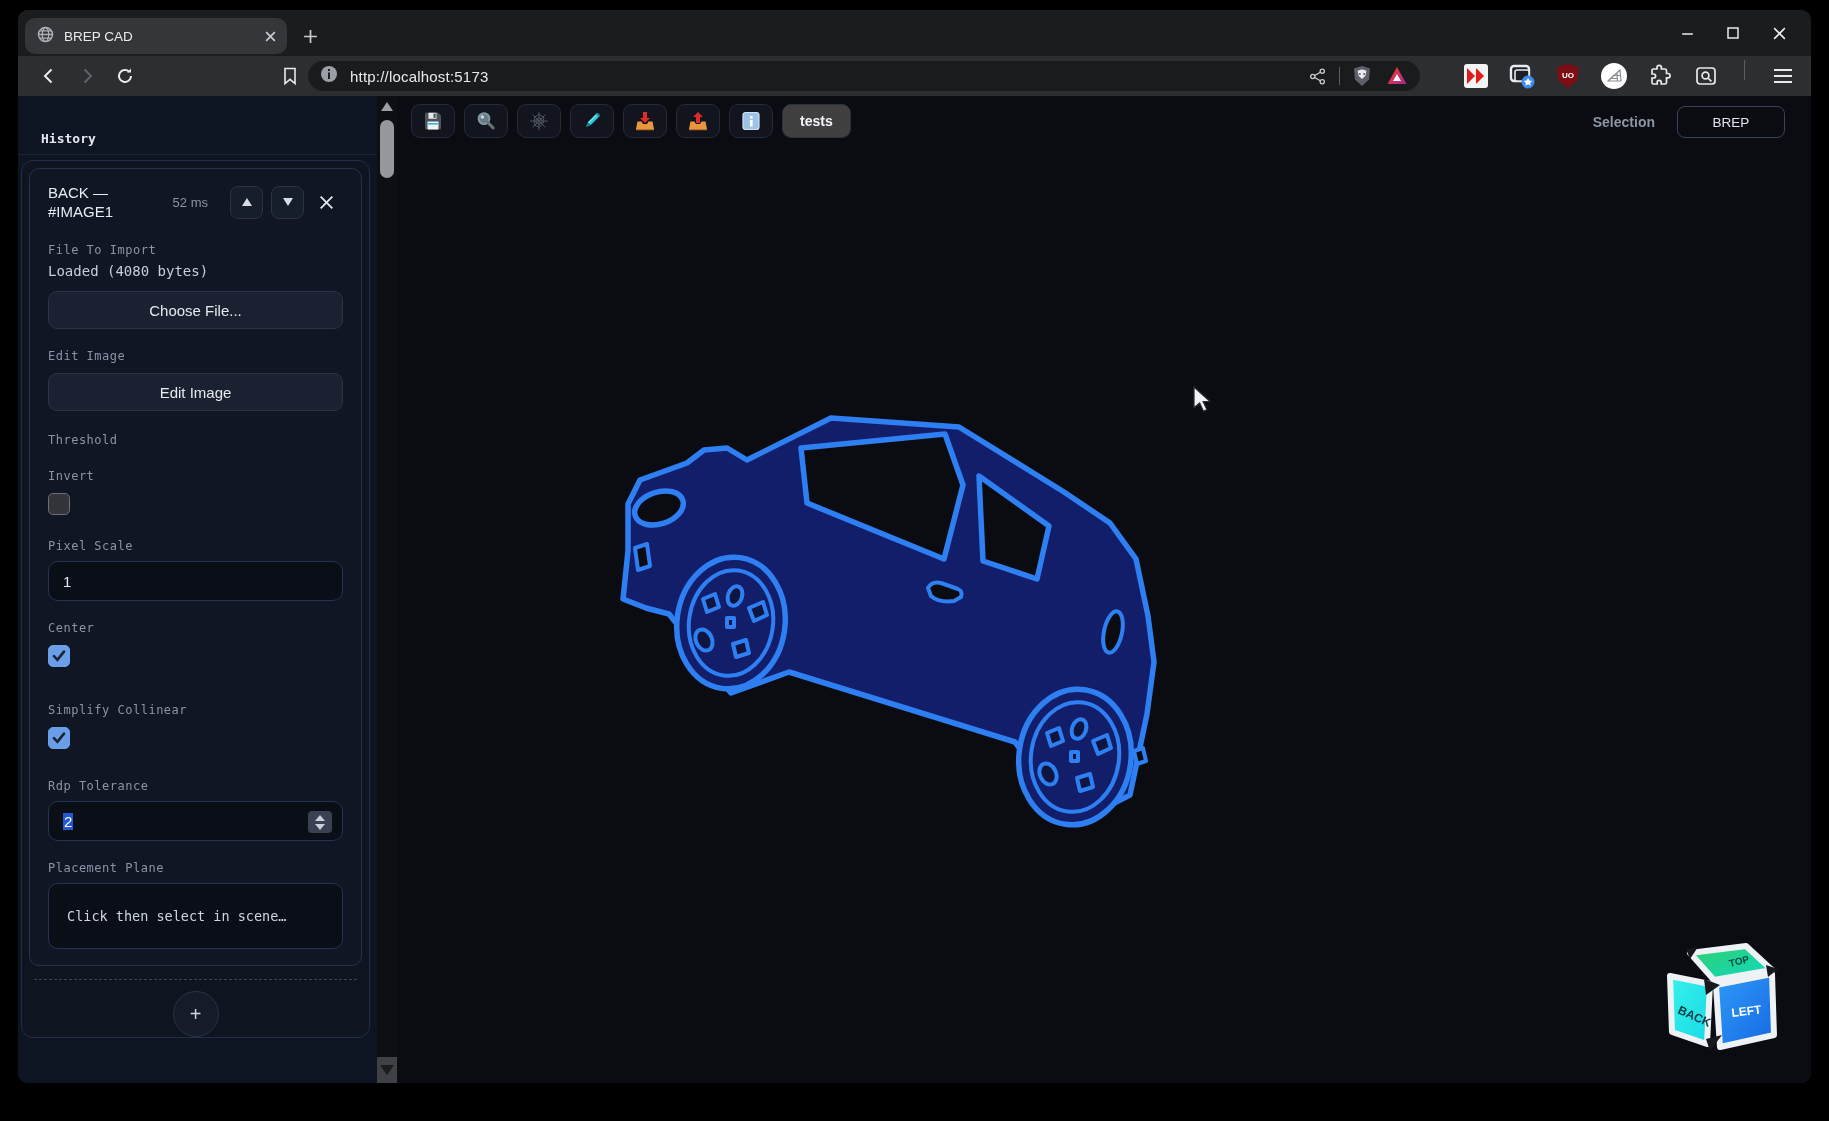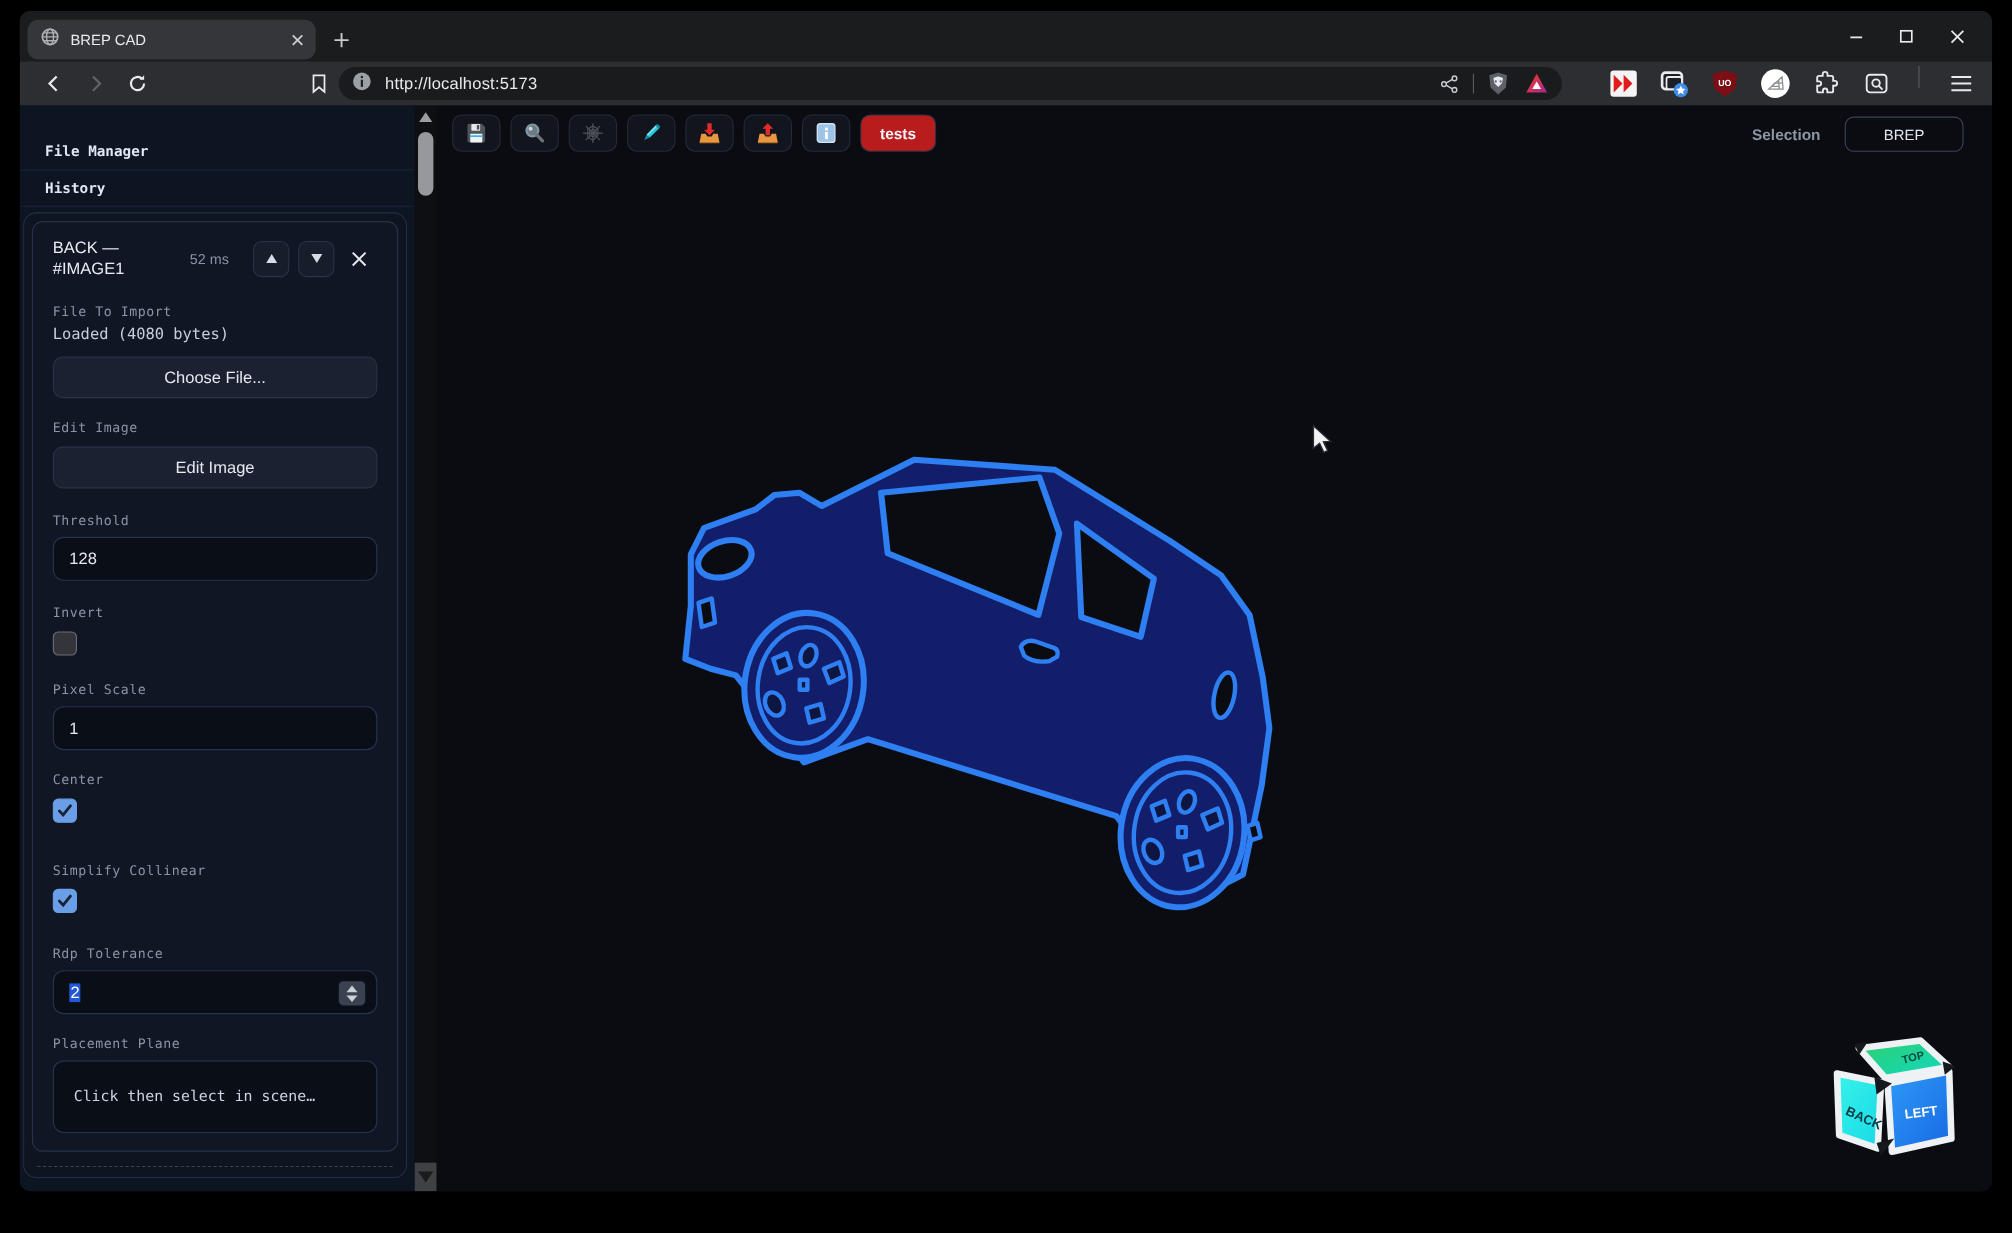--- a/index.html
+++ b/index.html
@@ -86,21 +86,21 @@
   .sc-down { position:absolute; bottom:0; left:0; width:20px; height:26px; background:#3f4145;
     display:flex; align-items:center; justify-content:center; }
   .sc-down i { width:0; height:0; border-left:7px solid transparent; border-right:7px solid transparent; border-top:10px solid #1b1c1e; }
 
   
   .canvas { flex:1; position:relative; background:#0a0c12; overflow:hidden; }
   .app-toolbar { position:absolute; left:14px; top:8px; display:flex; gap:9px; z-index:3; }
   .tool-btn { width:44px; height:34px; border-radius:9px; background:#12151d; border:1px solid #242a38;
     display:flex; align-items:center; justify-content:center; }
   .tool-btn.disabled svg { opacity:.45; }
-  .tests-btn { width:auto; padding:0 17px; color:#f2f4f8; font-weight:bold; font-size:14px; background:#b91c1c; border:1px solid #2a3040; }
+  .tests-btn { width:auto; padding:0 17px; color:#f2f4f8; font-weight:bold; font-size:14px; background:#404040; border:1px solid #2a3040; }
   .sel-row { position:absolute; top:10px; right:26px; display:flex; align-items:center; gap:22px; z-index:3; }
   .sel-label { color:#8d95a3; font-weight:bold; font-size:14px; }
   .sel-box { min-width:108px; height:32px; border:1px solid #39445c; border-radius:8px; color:#dfe4ee;
     font-size:13.5px; display:flex; align-items:center; justify-content:center; padding:0 14px; }
   .scene { position:absolute; inset:0; }
 </style>
 </head>
 <body>
 
 <div class="window">
@@ -255,21 +255,20 @@
             <path d="M3 6h18M3 12h18M3 18h18" stroke="#e8eaed" stroke-width="1.8"></path>
           </svg>
       </span>
     </div>
   </div>
 
   <div class="content">
 
     <div class="sidebar">
       <div class="sb-spacer"></div>
-      <div class="sb-row">File Manager</div>
       <div class="sb-row">History</div>
 
       <div class="wrapper">
         <div class="card">
 
           <div class="card-head">
             <div class="card-title">
               <div>BACK —</div>
               <div>#IMAGE1</div>
             </div>
@@ -292,23 +291,20 @@
           </div>
 
           <div class="flabel mt22">File To Import</div>
           <div class="fstatus">Loaded (4080 bytes)</div>
           <button class="btn mt12">Choose File...</button>
 
           <div class="flabel mt20">Edit Image</div>
           <button class="btn mt10">Edit Image</button>
 
           <div class="flabel mt22">Threshold</div>
-          <div class="tinput mt8">
-              <span>128</span>
-            </div>
 
           <div class="flabel mt22">Invert</div>
           <div class="checkbox cb-off mt10"></div>
 
           <div class="flabel mt24">Pixel Scale</div>
           <div class="tinput mt8">
               <span>1</span>
             </div>
 
           <div class="flabel mt20">Center</div>

